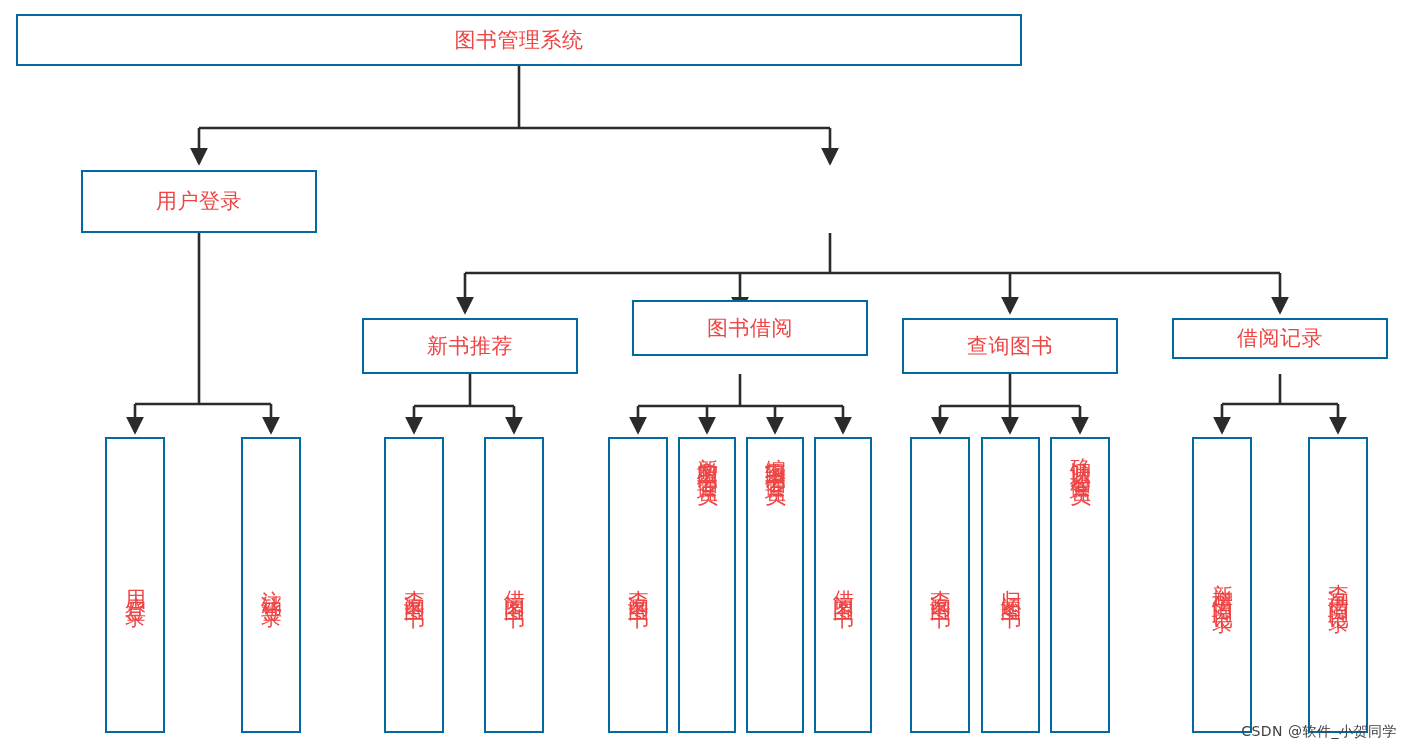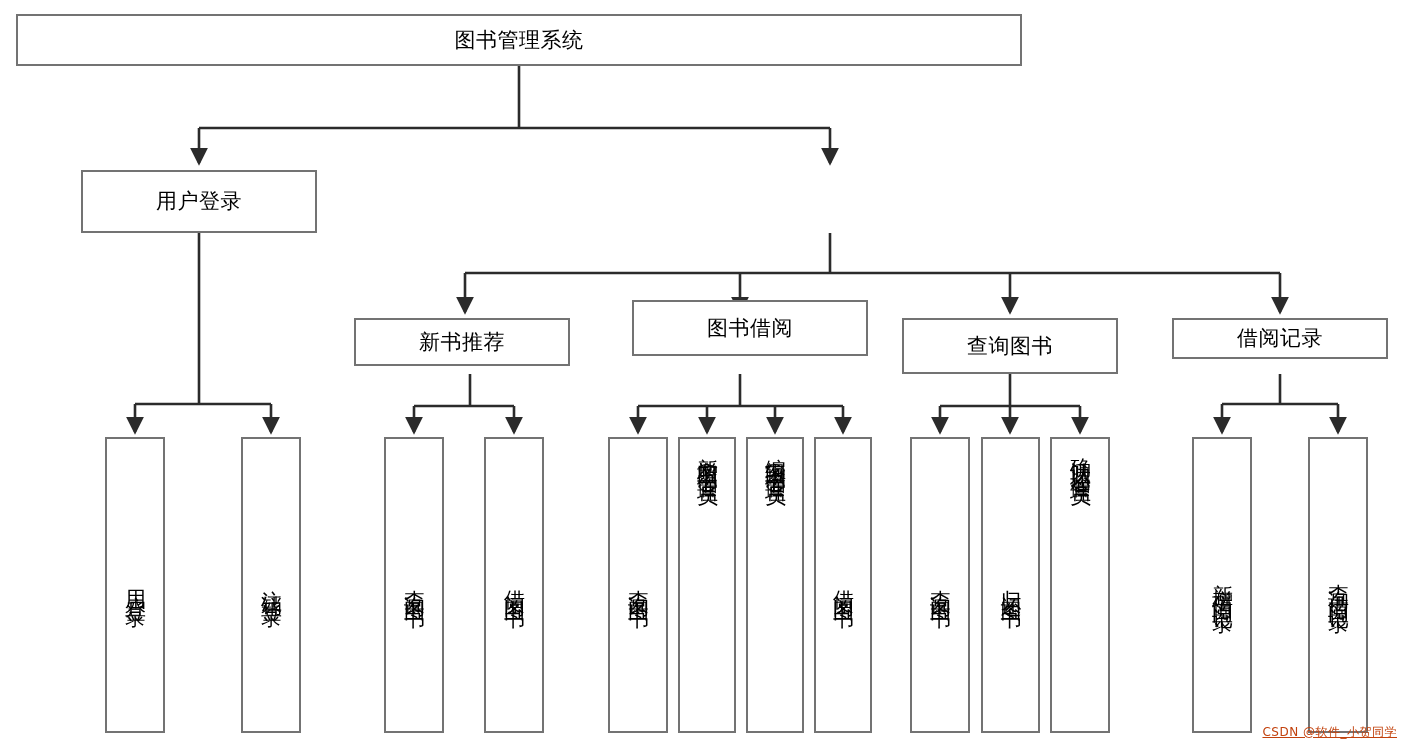--- a/index.html
+++ b/index.html
@@ -22,26 +22,26 @@
     position: absolute;
     left: 0;
     top: 0;
     width: 1405px;
     height: 747px;
     pointer-events: none;
   }
   .node {
     position: absolute;
     box-sizing: border-box;
-    border: 2px solid #737373;
+    border: 2px solid #0369a1;
     background: #ffffff;
     display: flex;
     align-items: center;
     justify-content: center;
-    color: #000000;
+    color: #ef4444;
   }
   .node .label {
     display: block;
     text-align: center;
     line-height: 1.18;
   }
   
   .node.h .label {
     writing-mode: horizontal-tb;
     font-size: 21px;
@@ -71,25 +71,24 @@
     letter-spacing: 4px;
   }
   .node.v.mid {
     align-items: center;
     padding-top: 0;
   }
   .watermark {
     position: absolute;
     right: 8px;
     bottom: 6px;
-    font-size: 12px;
-    color: #c2410c;
+    font-size: 14px;
+    color: #404040;
     letter-spacing: 0.5px;
     white-space: nowrap;
-    text-decoration: underline;
   }
 </style>
 </head>
 <body>
 
 <div id="canvas">
 
   <svg id="wires" viewBox="0 0 1405 747" xmlns="http://www.w3.org/2000/svg">
     <defs>
       <marker id="arrow" viewBox="0 0 10 10" refX="8.5" refY="5" markerWidth="7" markerHeight="7" orient="auto-start-reverse">
@@ -142,21 +141,21 @@
 
   <div class="node h root" style="left:16px; top:14px; width:1006px; height:52px;">
     <span class="label">图书管理系统</span>
   </div>
 
   <div class="node h" style="left:81px; top:170px; width:236px; height:63px;">
     <span class="label">用户登录</span>
   </div>
 
 
-  <div class="node h" style="left:354px; top:318px; width:216px; height:48px;">
+  <div class="node h" style="left:362px; top:318px; width:216px; height:56px;">
     <span class="label">新书推荐</span>
   </div>
 
   <div class="node h" style="left:632px; top:300px; width:236px; height:56px;">
     <span class="label">图书借阅</span>
   </div>
 
   <div class="node h" style="left:902px; top:318px; width:216px; height:56px;">
     <span class="label">查询图书</span>
   </div>

